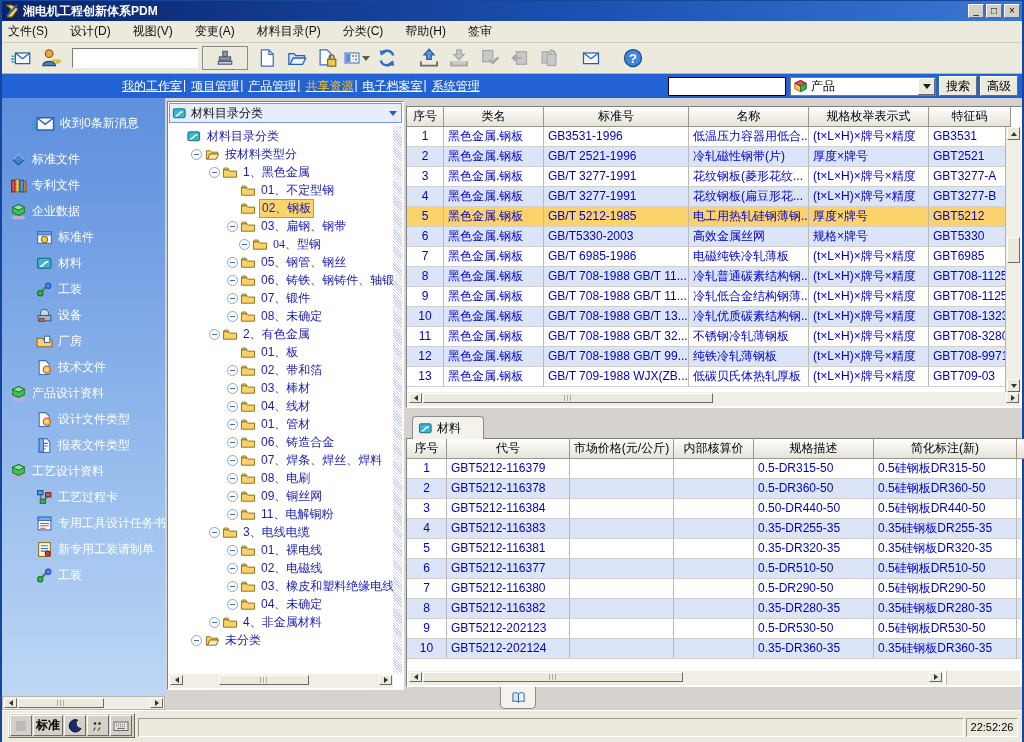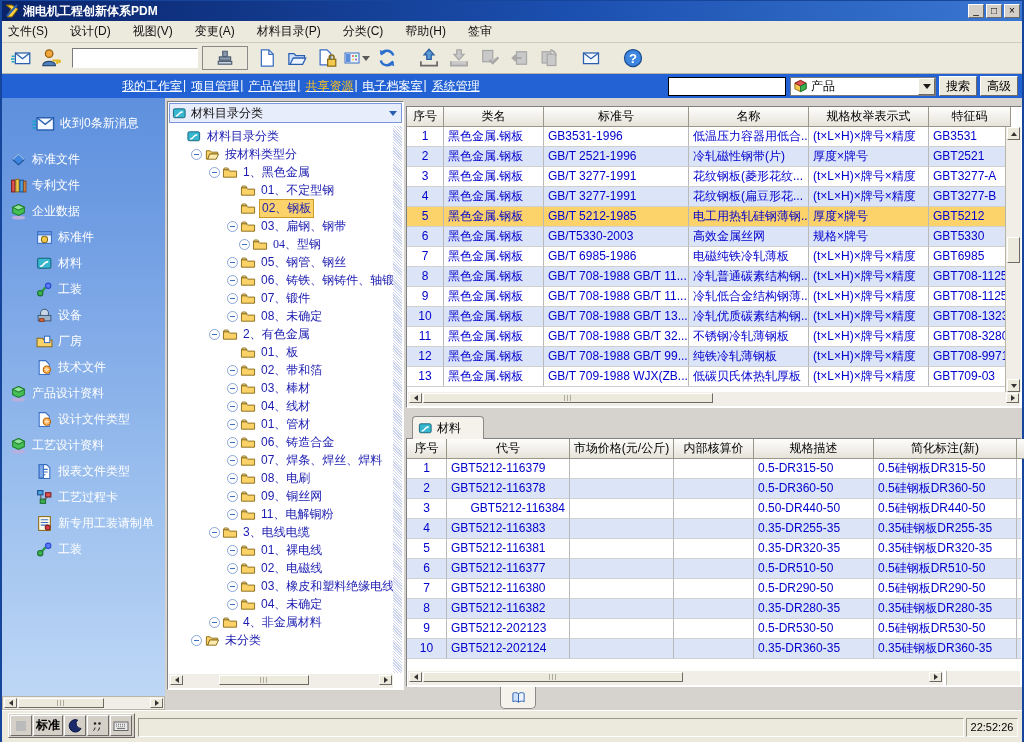--- a/index.html
+++ b/index.html
@@ -487,50 +487,60 @@
           <div class="sb-item ind1">
             <span class="ic" style="width: 17px; height: 17px;">
               <svg viewBox="0 0 16 16" xmlns="http://www.w3.org/2000/svg">
                 <path d="M3 1.5h6l3.5 3.5v9.5H3z" fill="#fff" stroke="#3a6fc4"></path>
                 <circle cx="10.2" cy="10" r="3.4" fill="#ff9d2e" stroke="#b35f00"></circle>
                 <path d="M10.2 7.2v5.6M7.4 10h5.6M8.2 8l4 4M12.2 8l-4 4" stroke="#ffe2bd" stroke-width=".9"></path>
               </svg>
             </span>
             <span>设计文件类型</span>
           </div>
+          <div class="sb-item ind1">
+            <span class="ic" style="width: 17px; height: 17px;">
+              <svg viewBox="0 0 16 16" xmlns="http://www.w3.org/2000/svg">
+                <path d="M3 1.5h7l3 3v10H3z" fill="#fff" stroke="#3a6fc4"></path>
+                <path d="M5 6h6M5 8.5h6M5 11h4" stroke="#3a6fc4"></path>
+                <rect x="3" y="1.5" width="4" height="12.5" fill="#7fa8e8" stroke="#3a6fc4"></rect>
+              </svg>
+            </span>
+            <span>报表文件类型</span>
+          </div>
           <div class="sb-item ind0">
             <span class="ic" style="width: 17px; height: 17px;">
               <svg viewBox="0 0 16 16" xmlns="http://www.w3.org/2000/svg">
                 <ellipse cx="8" cy="13.8" rx="6.5" ry="1.8" fill="#b9aede"></ellipse>
                 <path d="M8 1.5l5.5 2.6v5L8 11.7 2.5 9.1v-5z" fill="#46c055" stroke="#1f7a2d"></path>
                 <path d="M8 1.5l5.5 2.6L8 6.7 2.5 4.1z" fill="#8fe49a" stroke="#1f7a2d"></path>
               </svg>
             </span>
             <span>工艺设计资料</span>
-          </div>
-          <div class="sb-item ind1">
-            <span class="ic" style="width: 17px; height: 17px;">
-              <svg viewBox="0 0 16 16" xmlns="http://www.w3.org/2000/svg">
-                <path d="M3 1.5h7l3 3v10H3z" fill="#fff" stroke="#3a6fc4"></path>
-                <path d="M5 6h6M5 8.5h6M5 11h4" stroke="#3a6fc4"></path>
-                <rect x="3" y="1.5" width="4" height="12.5" fill="#7fa8e8" stroke="#3a6fc4"></rect>
-              </svg>
-            </span>
-            <span>报表文件类型</span>
           </div>
           <div class="sb-item ind1">
             <span class="ic" style="width: 17px; height: 17px;">
               <svg viewBox="0 0 16 16" xmlns="http://www.w3.org/2000/svg">
                 <rect x="1.5" y="1.5" width="5" height="4" fill="#4aa3df" stroke="#1c4d8f"></rect>
                 <rect x="9" y="3.5" width="5" height="4" fill="#e05252" stroke="#7a1f1f"></rect>
                 <rect x="4" y="9.5" width="5" height="4" fill="#37b24d" stroke="#1f6f33"></rect>
                 <path d="M4.5 5.5v4M11 7.5l-4 3" stroke="#555"></path>
               </svg>
             </span>
             <span>工艺过程卡</span>
+          </div>
+          <div class="sb-item ind1">
+            <span class="ic" style="width: 17px; height: 17px;">
+              <svg viewBox="0 0 16 16" xmlns="http://www.w3.org/2000/svg">
+                <rect x="2" y="2" width="12" height="12" fill="#fff" stroke="#3a6fc4"></rect>
+                <rect x="2" y="2" width="12" height="3.2" fill="#7fa8e8" stroke="#3a6fc4"></rect>
+                <path d="M4 8h8M4 10.2h8M4 12.4h5" stroke="#c04848"></path>
+              </svg>
+            </span>
+            <span>专用工具设计任务书</span>
           </div>
           <div class="sb-item ind1">
             <span class="ic" style="width: 17px; height: 17px;">
               <svg viewBox="0 0 16 16" xmlns="http://www.w3.org/2000/svg">
                 <rect x="2.5" y="1.5" width="11" height="13" fill="#fffbe8" stroke="#8a6d1a"></rect>
                 <path d="M4.5 4.5h7M4.5 7h7M4.5 9.5h7" stroke="#3a6fc4"></path>
                 <circle cx="11" cy="11.8" r="2.3" fill="#d83b3b" stroke="#7a1f1f"></circle>
               </svg>
             </span>
             <span>新专用工装请制单</span>
@@ -1046,21 +1056,21 @@
                 <span class="t-cell c0" style="width: 40px;">2</span>
                 <span class="t-cell c1" style="width: 123px;">GBT5212-116378</span>
                 <span class="t-cell c2" style="width: 104px;"></span>
                 <span class="t-cell c3" style="width: 80px;"></span>
                 <span class="t-cell c4" style="width: 120px;">0.5-DR360-50</span>
                 <span class="t-cell c5" style="width: 143px;">0.5硅钢板DR360-50</span>
                 <span class="t-cell c6" style="width: 40px;"></span>
               </div>
               <div class="t-row">
                 <span class="t-cell c0" style="width: 40px;">3</span>
-                <span class="t-cell c1" style="width: 123px; text-align: right;">GBT5212-116384</span>
+                <span class="t-cell c1" style="width: 123px;">GBT5212-116384</span>
                 <span class="t-cell c2" style="width: 104px;"></span>
                 <span class="t-cell c3" style="width: 80px;"></span>
                 <span class="t-cell c4" style="width: 120px;">0.50-DR440-50</span>
                 <span class="t-cell c5" style="width: 143px;">0.5硅钢板DR440-50</span>
                 <span class="t-cell c6" style="width: 40px;">0</span>
               </div>
               <div class="t-row">
                 <span class="t-cell c0" style="width: 40px;">4</span>
                 <span class="t-cell c1" style="width: 123px;">GBT5212-116383</span>
                 <span class="t-cell c2" style="width: 104px;"></span>

